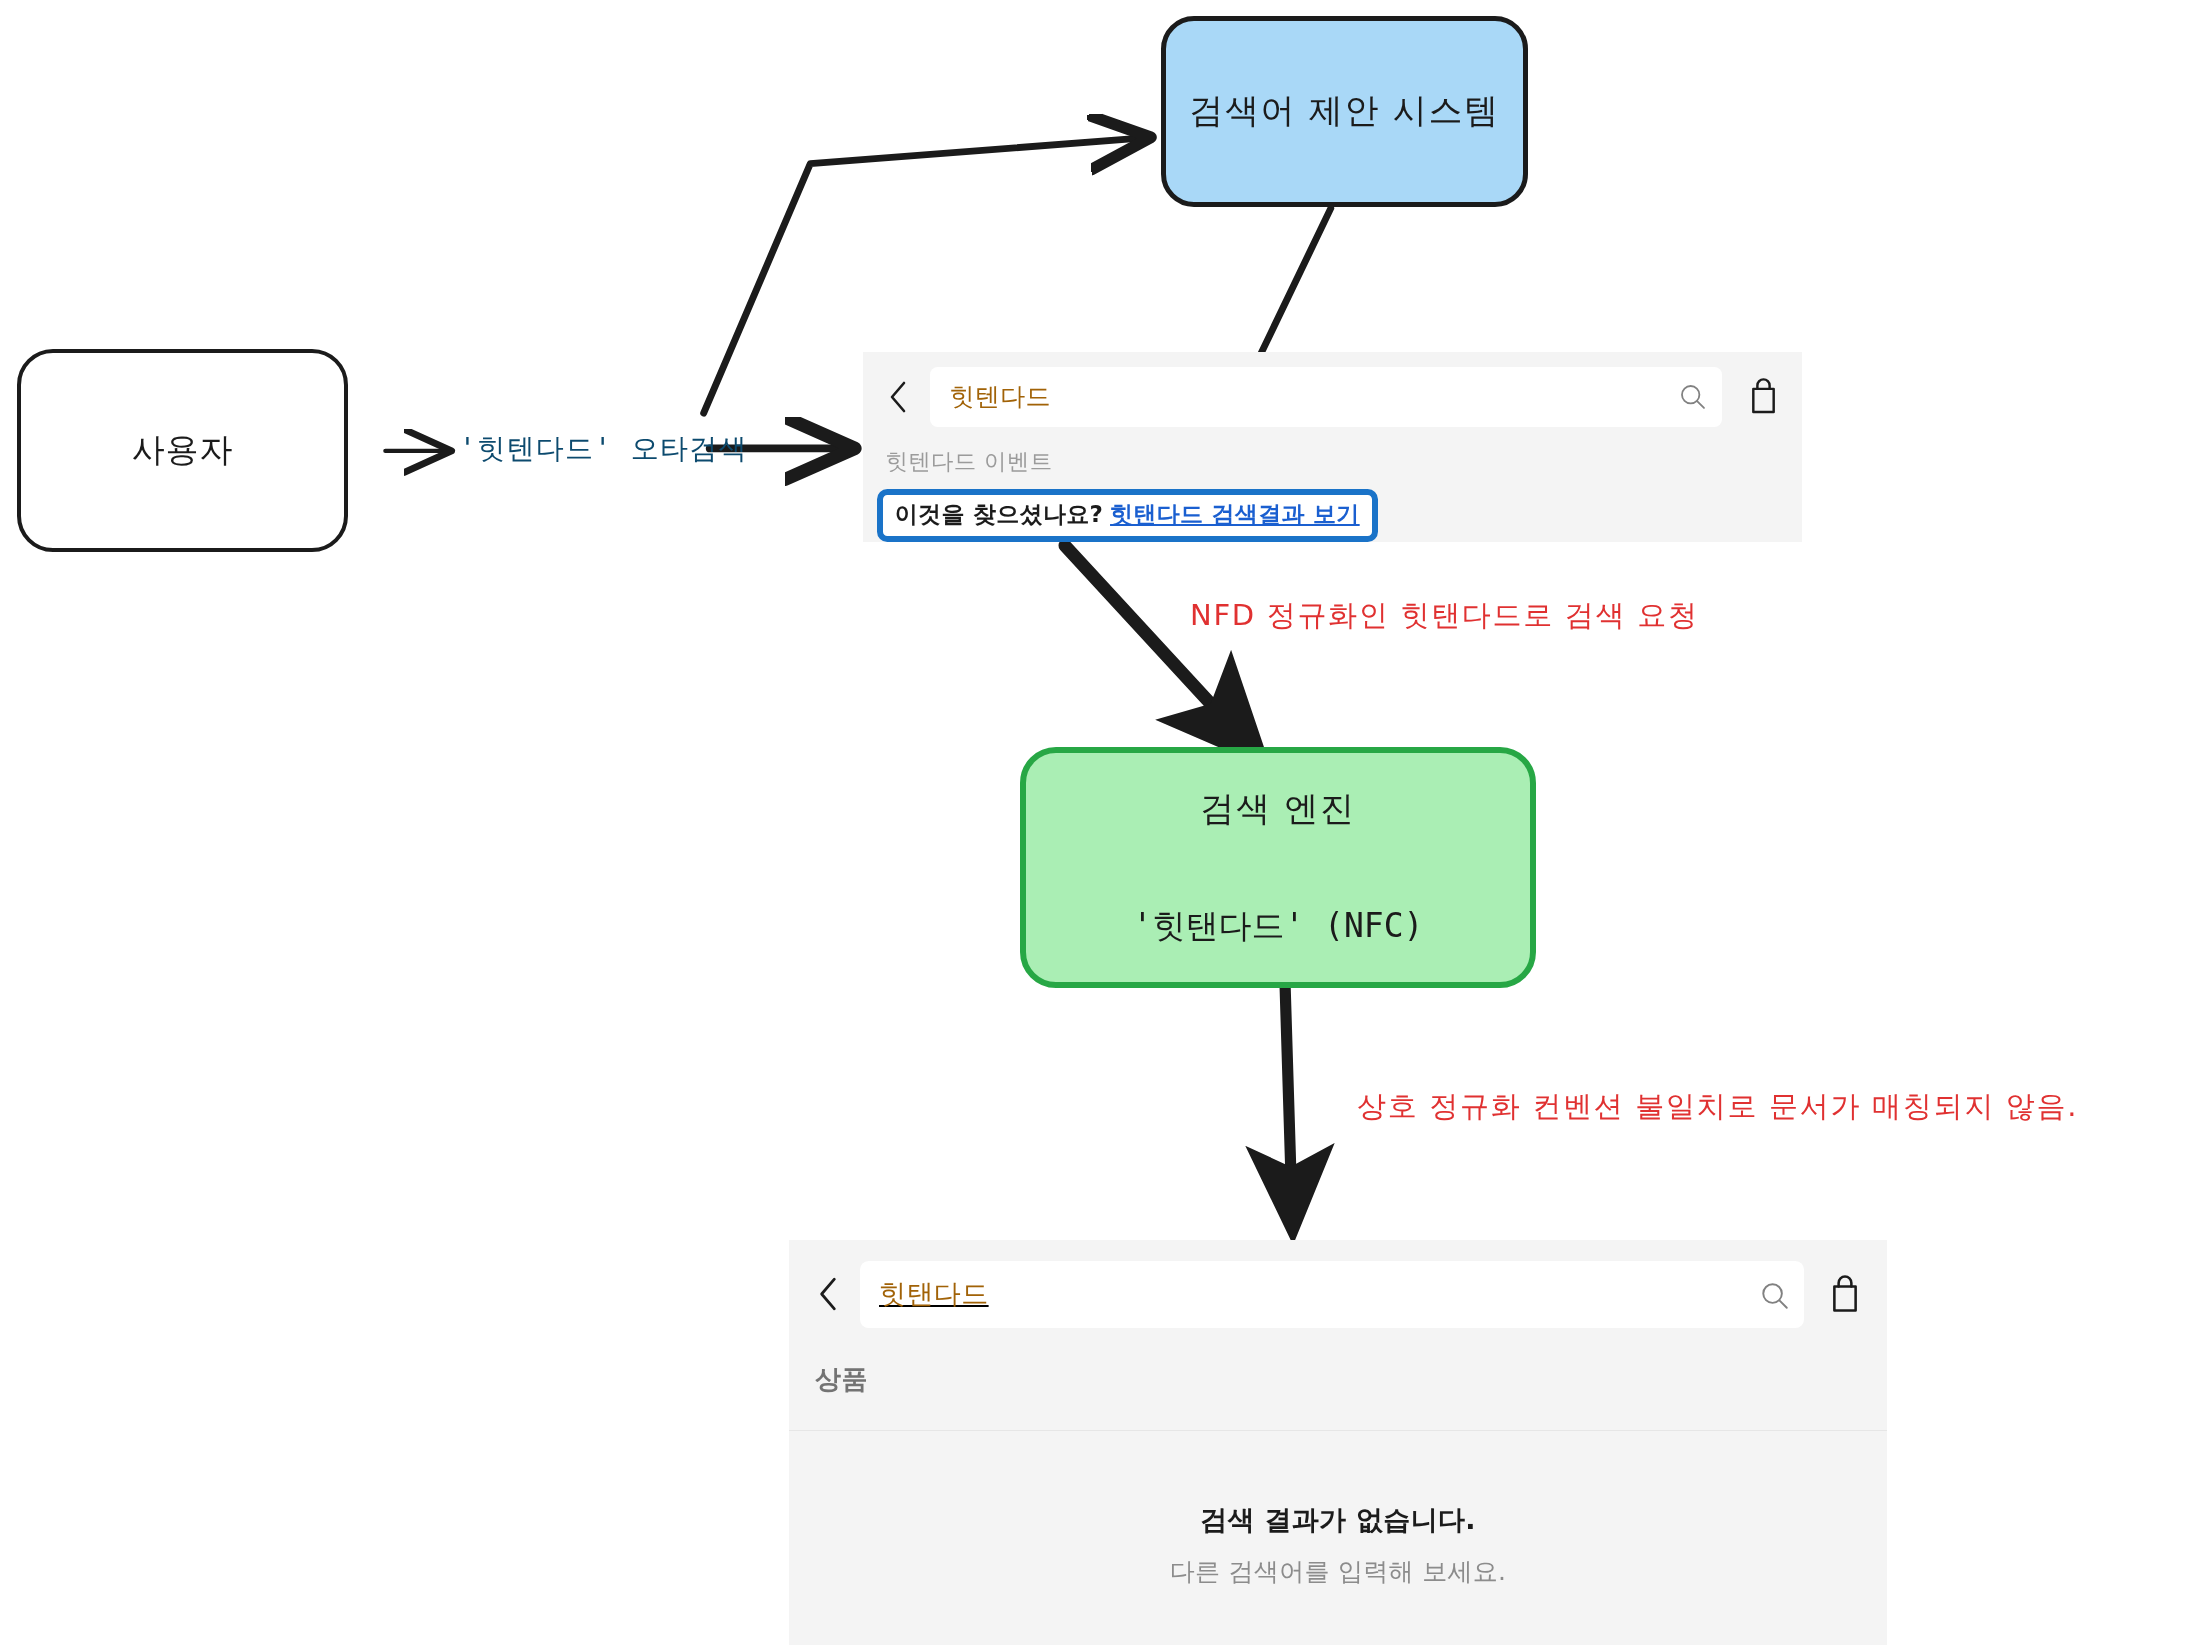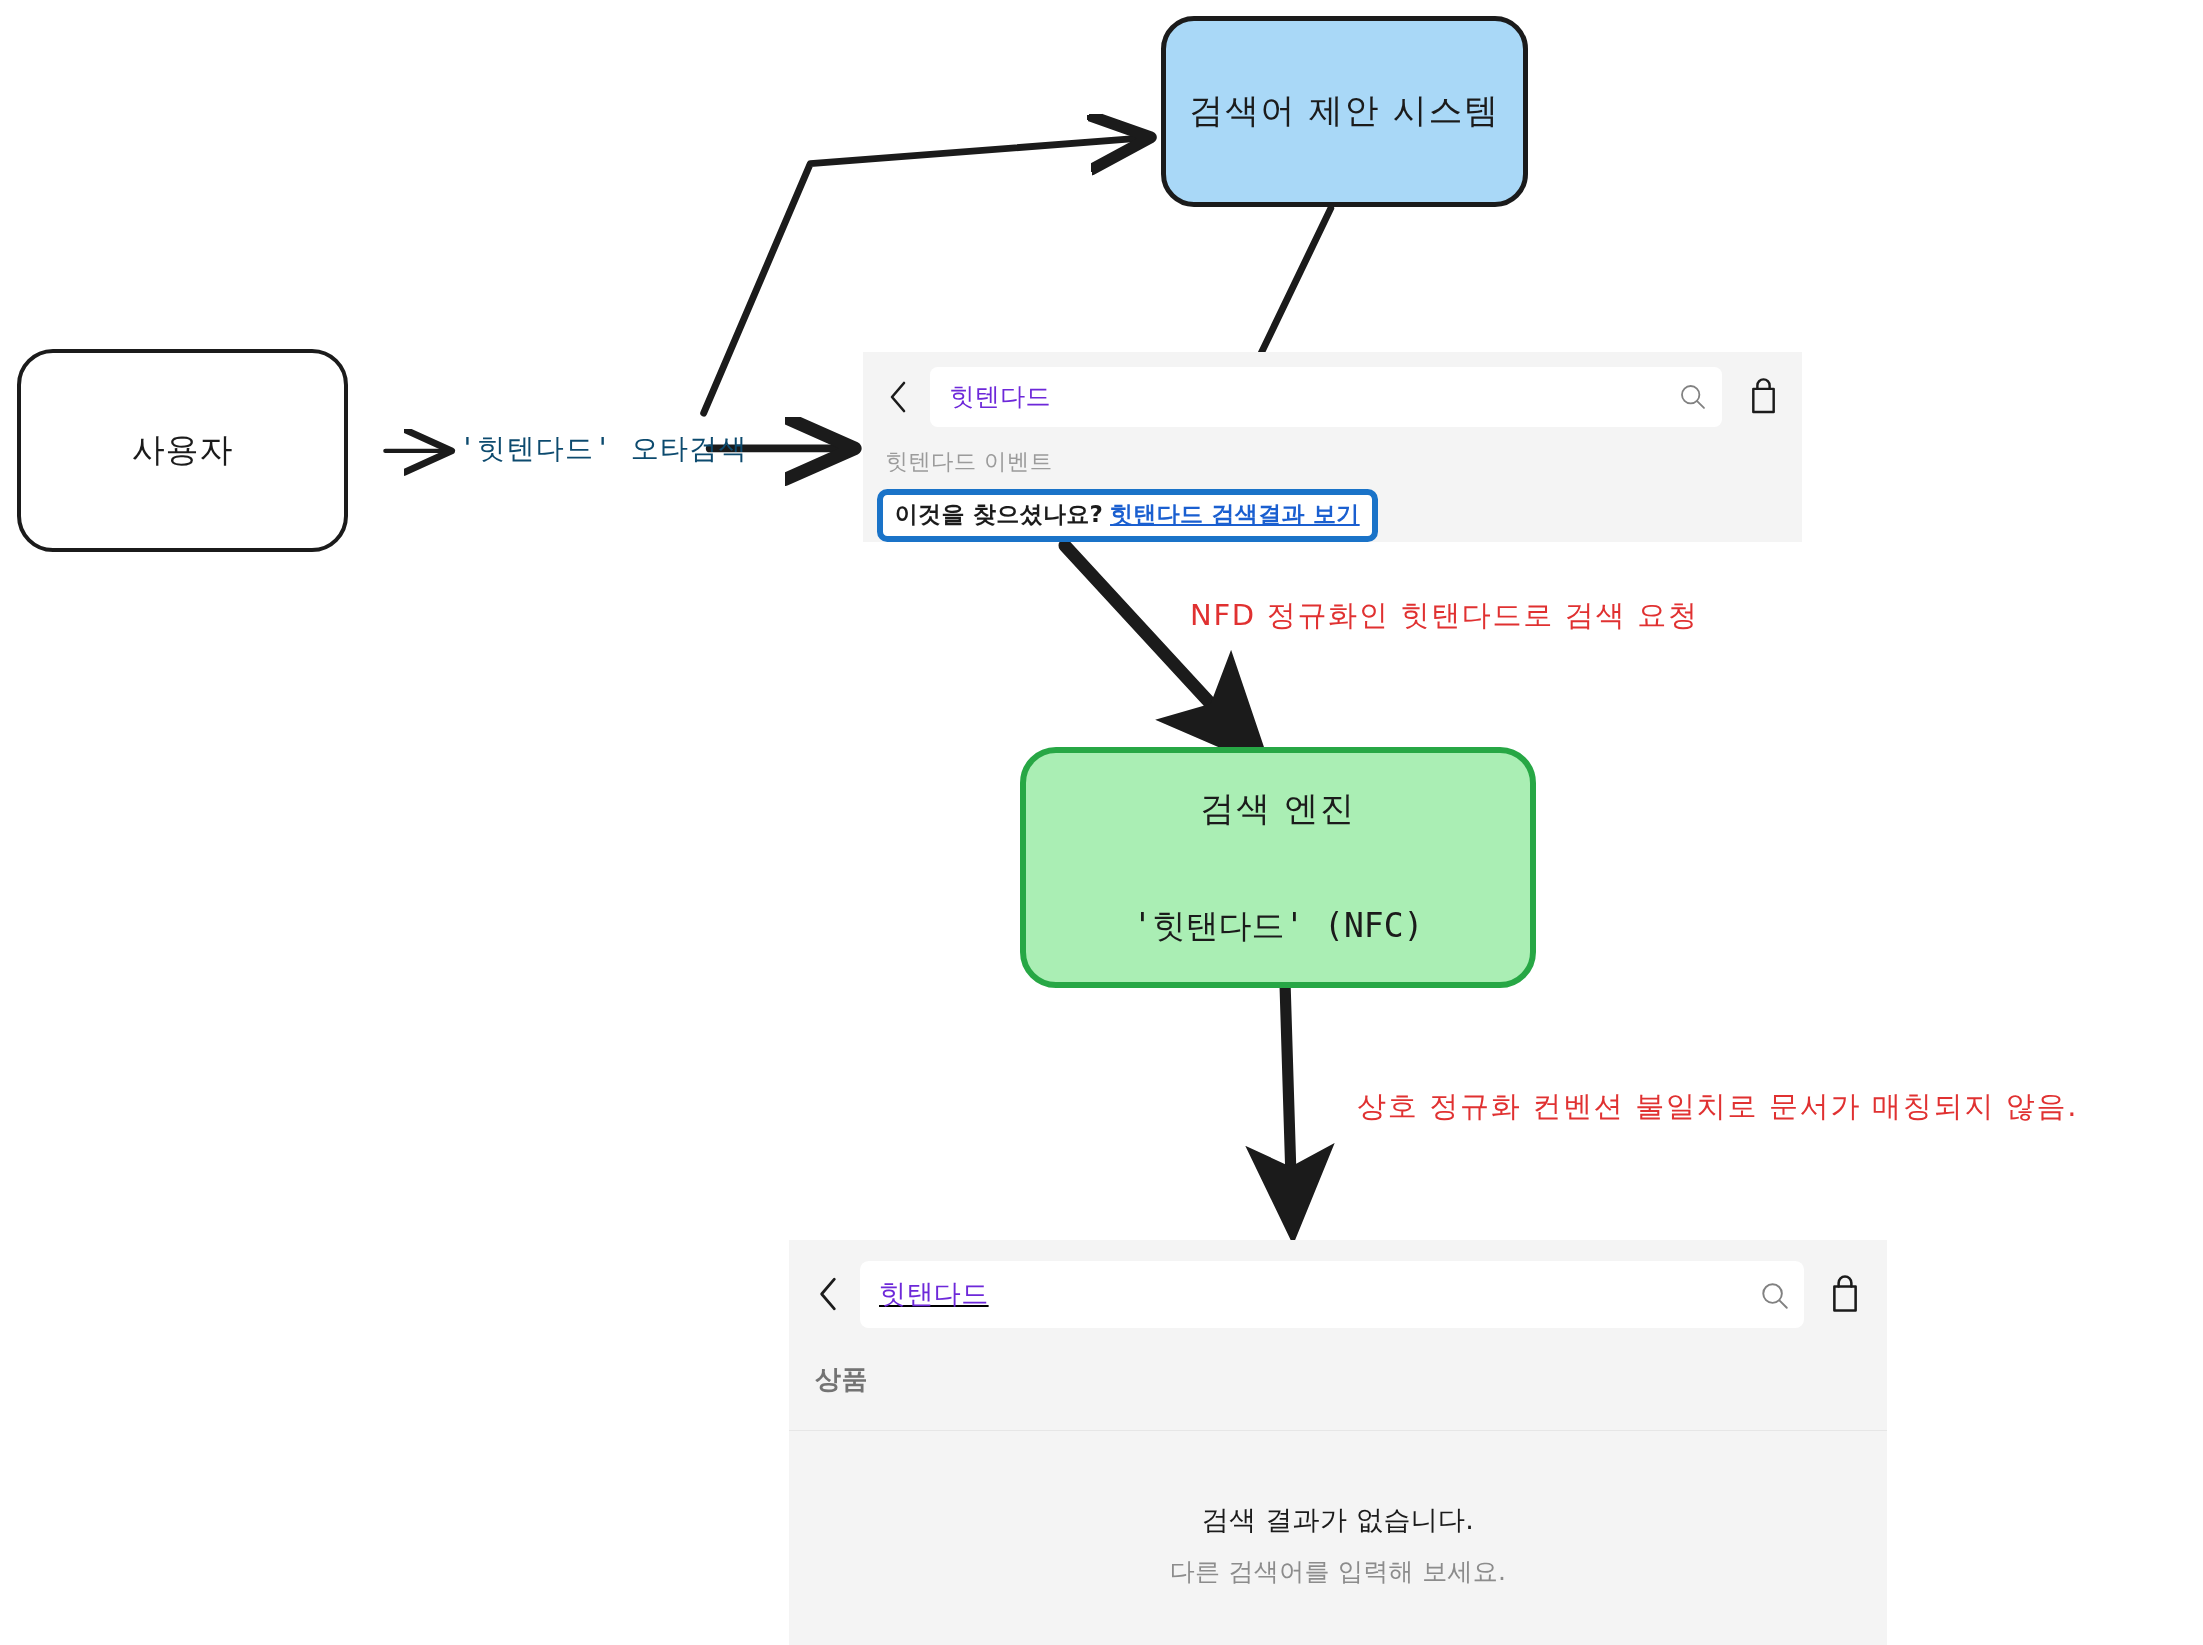--- a/index.html
+++ b/index.html
@@ -137,21 +137,21 @@
     height: 60px;
     display: flex;
     align-items: center;
     padding: 0 15.5px 0 19px;
     gap: 8.6px;
   }
   .mock-bottom .search-field { height: 67px; border-radius: 8.6px; }
   .search-text {
     flex: 1 1 auto;
     font-size: 25px;
-    color: #6d28d9;
+    color: #a16207;
     letter-spacing: 0.4px;
   }
   .mock-bottom .search-text { font-size: 27px; }
   .magnifier { flex: 0 0 auto; width: 29px; height: 29px; opacity: .55; }
   .bag-icon { flex: 0 0 auto; width: 33px; height: 38px; margin-left: 5.2px; cursor: pointer; }
 
   .recent-row {
     padding: 19px 22.4px 0 22.4px;
     font-size: 22.4px;
     color: #9b9b9b;
@@ -195,21 +195,21 @@
   }
   .empty-state {
     display: flex;
     flex-direction: column;
     align-items: center;
     justify-content: flex-start;
     padding-top: 71px;
   }
   .empty-title {
     font-size: 27px;
-    font-weight: normal;
+    font-weight: bold;
     color: #1b1b1b;
     letter-spacing: 0.3px;
   }
   .empty-sub {
     margin-top: 16.3px;
     font-size: 25px;
     color: #8c8c8c;
     letter-spacing: 0.3px;
   }
 </style>

